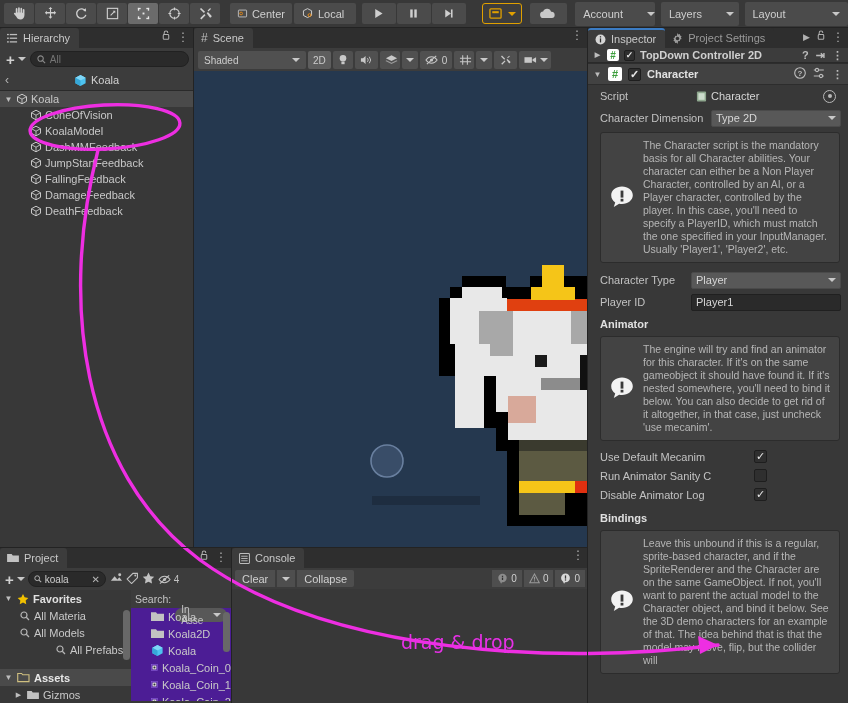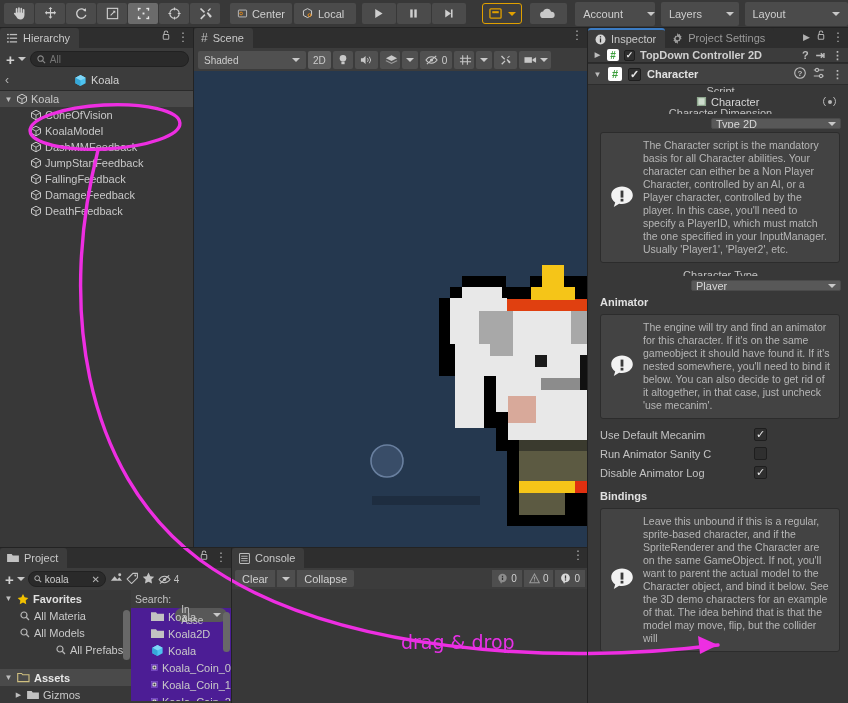--- a/index.html
+++ b/index.html
@@ -97,21 +97,21 @@
     border-bottom:1px solid #2a2a2a;
   }
   .comp-header {
     height:22px; background:#424242; display:flex; align-items:center; gap:6px;
     padding:0 5px; color:#e2e2e2; font-weight:bold; font-size:11px;
     border-top:1px solid #2d2d2d; border-bottom:1px solid #2d2d2d;
   }
   .chk { width:13px;height:13px;background:#2f2f2f;border:1px solid #1e1e1e;border-radius:2px;display:inline-flex;align-items:center;justify-content:center;color:#e8e8e8;font-size:11px;line-height:1;}
   .scriptbadge { width:14px;height:14px;background:#fff;border-radius:2px;display:inline-flex;align-items:center;justify-content:center;color:#3c9e3c;font-size:11px;font-weight:bold;}
   .hdr-icons { margin-left:auto; display:flex; gap:7px; align-items:center; color:#bcbcbc; font-size:11px;}
-  .fieldrow { height:22px; display:flex; align-items:center; padding:0 7px 0 12px; gap:4px;flex-direction:column; }
+  .fieldrow { height:22px; display:flex; align-items:center; padding:0 7px 0 12px; gap:4px; }
   .flabel { color:#c2c2c2; font-size:11px; white-space:nowrap; overflow:hidden; }
   .fval {
     margin-left:auto; width:150px; height:17px; background:#2a2a2a;
     border:1px solid #202020; border-radius:2px; display:flex; align-items:center;
     padding:0 4px; gap:4px; color:#d6d6d6; font-size:11px; overflow:hidden; white-space:nowrap;
   }
   .fval.objref { background:#2a2a2a; }
   .fval.popup { background:#585858; border:1px solid #4a4a4a; justify-content:space-between; }
   .objdot { margin-left:auto; width:13px;height:13px;border-radius:50%;border:1.5px solid #b8b8b8; display:inline-flex;align-items:center;justify-content:center;}
   .objdot i { width:4px;height:4px;border-radius:50%;background:#b8b8b8;display:block;}
@@ -893,20 +893,26 @@
       </div>
 
       <div class="fieldrow">
         <span class="flabel">Character Type</span>
         <span class="fval popup">
           <span>Player</span>
           <span class="caret"></span>
         </span>
       </div>
 
+      <div class="fieldrow">
+        <span class="flabel">Player ID</span>
+        <span class="fval">
+          <span>Player1</span>
+        </span>
+      </div>
 
       <div class="secthead">Animator</div>
 
       <div class="helpbox">
         <span class="helpicon">
           <svg width="26" height="26" viewBox="0 0 26 26">
               <path fill="#f2f2f2" d="M13 1.5c6 0 10.8 3.9 10.8 8.8 0 4.8-4.8 8.7-10.8 8.7-1 0-2-.1-2.9-.3l-5.3 3.3 1.4-4.6c-2.5-1.6-4-4.1-4-7.1 0-4.9 4.8-8.8 10.8-8.8z"></path>
               <rect x="11.6" y="5.6" width="2.8" height="7" fill="#3a3a3a"></rect>
               <rect x="11.6" y="13.8" width="2.8" height="2.7" fill="#3a3a3a"></rect>
             </svg>

